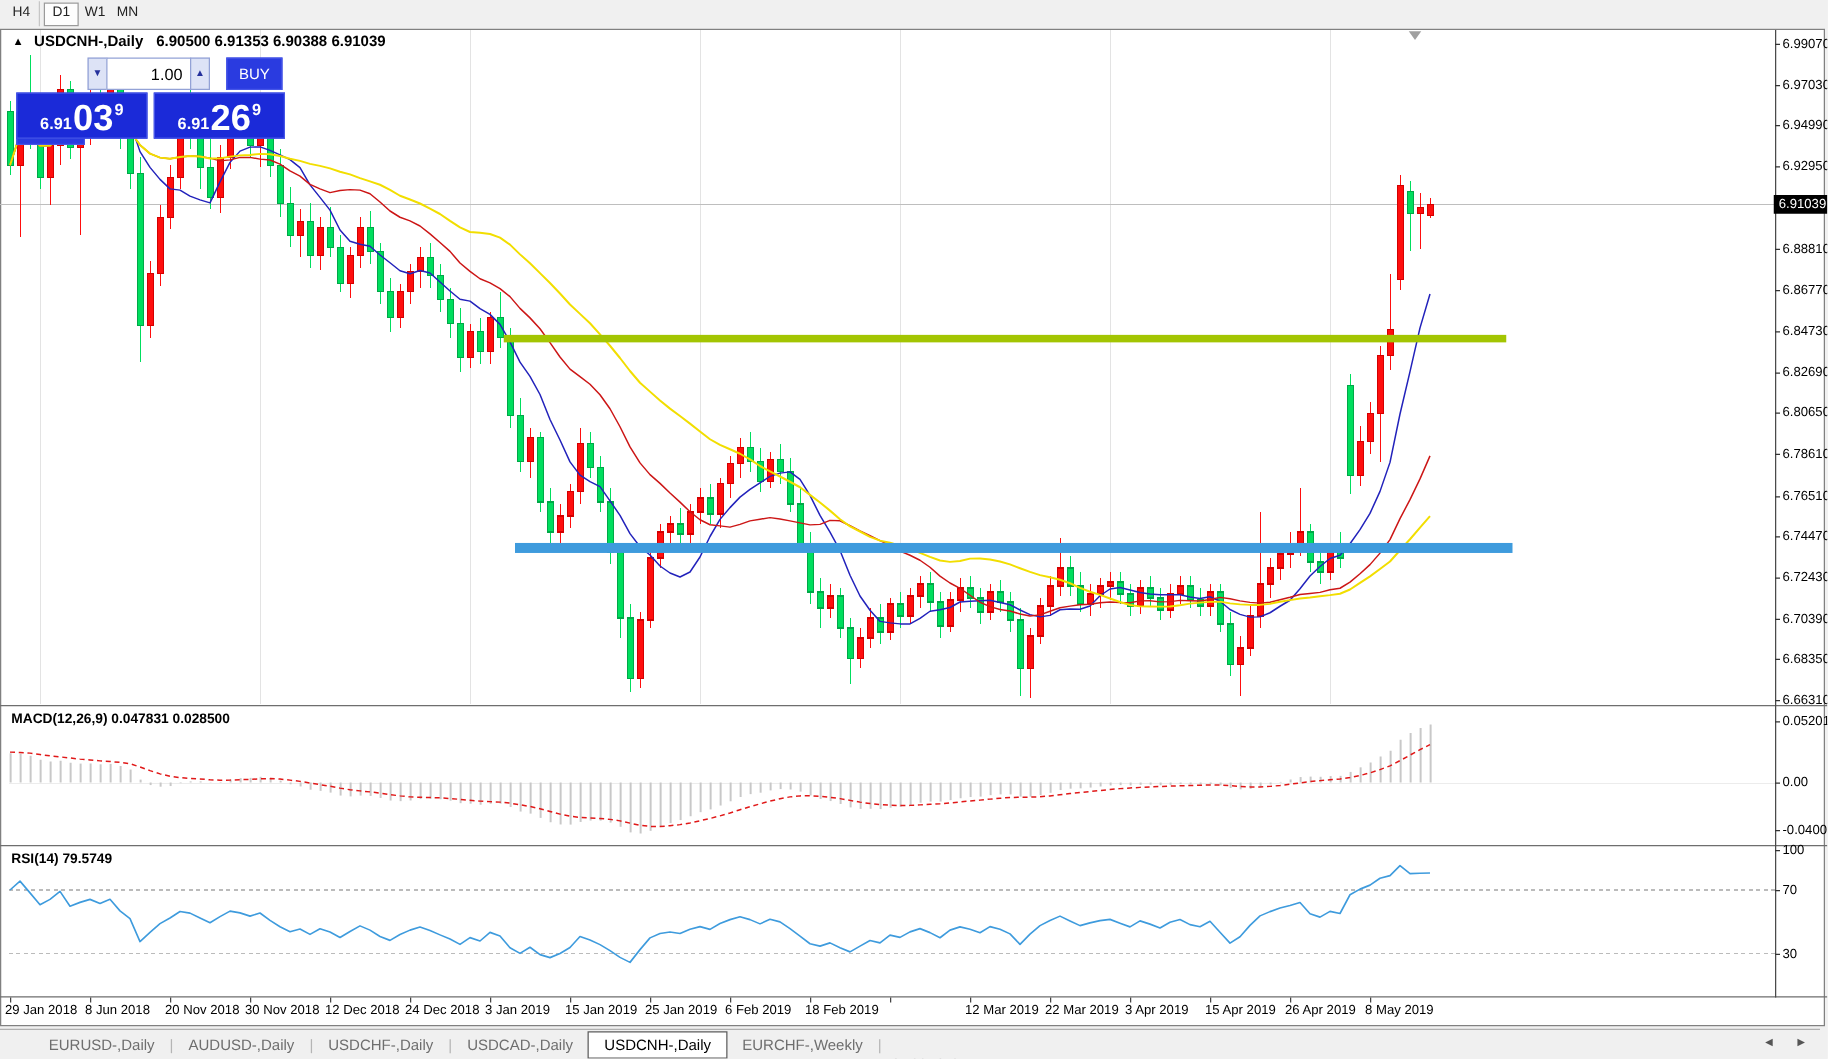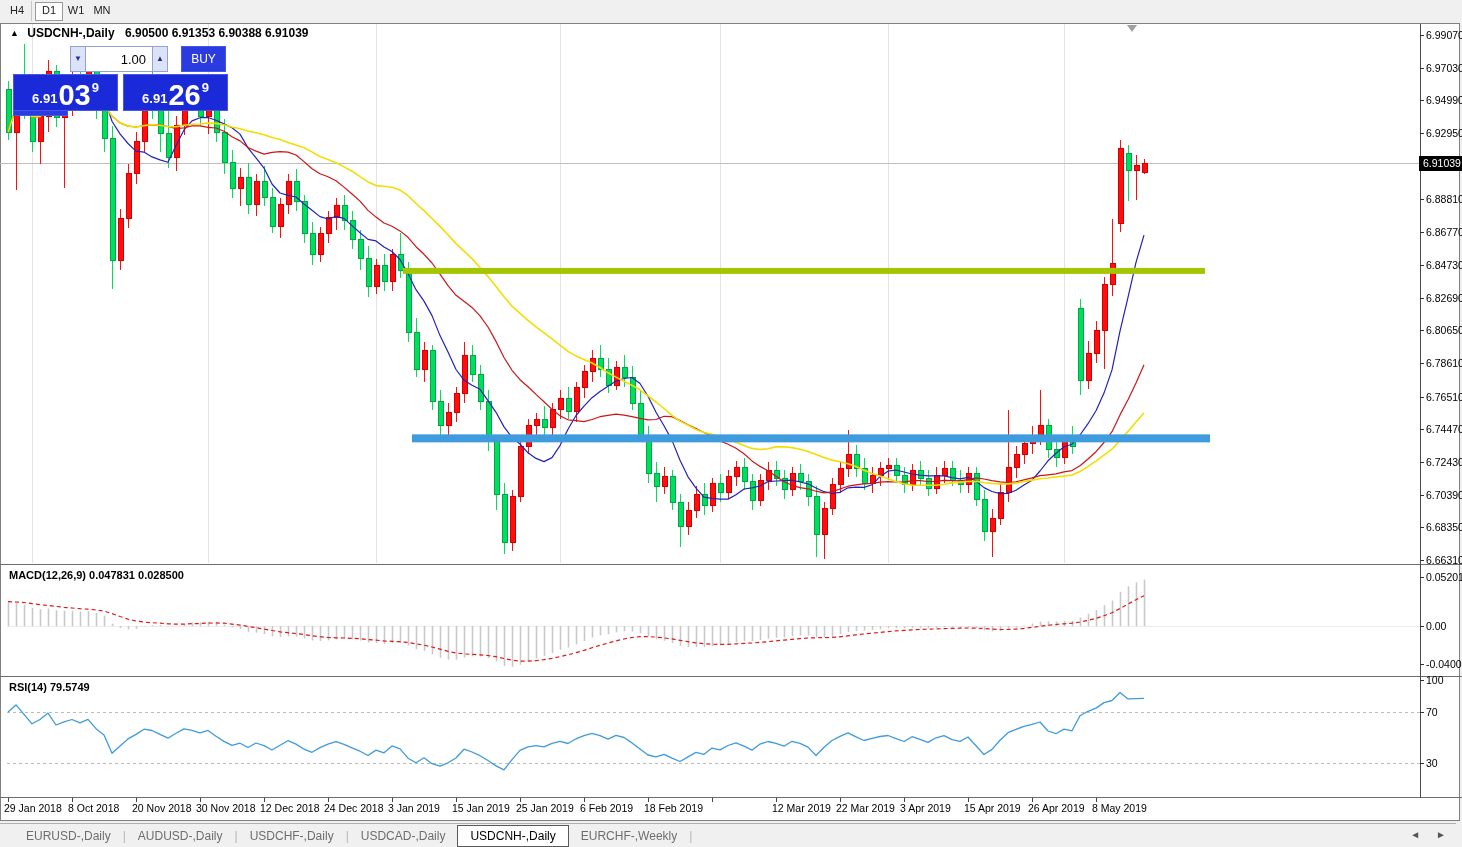--- a/index.html
+++ b/index.html
@@ -42,21 +42,21 @@
   
   .axis-lbl{position:absolute;left:1426px;font-size:10.5px;color:#000;white-space:nowrap;}
   .axis-tick{position:absolute;left:1420px;width:4px;height:1px;background:#333;}
   .price-tag{position:absolute;left:1419px;top:156px;width:43px;height:15px;background:#000;color:#FFF;
              font-size:10.5px;line-height:15px;padding-left:4px;box-sizing:border-box;}
   .panel-label{position:absolute;left:9px;font-size:11px;color:#000;white-space:nowrap;font-weight:bold;}
   .date-lbl{position:absolute;top:802px;font-size:10.5px;color:#000;white-space:nowrap;}
   .date-tick{position:absolute;top:798px;width:1px;height:4px;background:#444;}
   
   .tabs-bar{position:absolute;left:0;top:823px;width:1456px;height:24px;background:#F0F0F0;
-            border-top:1px solid #B0B0B0;display:flex;align-items:center;padding-left:14px;box-sizing:border-box;}
+            border-top:1px solid #B0B0B0;display:flex;align-items:center;padding-left:27px;box-sizing:border-box;}
   .tab{font-size:12px;color:#6E6E6E;padding:3px 12px;cursor:pointer;white-space:nowrap;}
   .tab.active{background:#FFF;border:1px solid #5A5A5A;color:#000;}
   .tab-sep{color:#B5B5B5;font-size:12px;}
   .tab-arrows{position:absolute;right:10px;top:5px;display:flex;gap:16px;color:#555;font-size:10px;}
   .tab-arrows span{cursor:pointer;}
 </style>
 </head>
 <body>
 
 <div class="screen">
@@ -608,21 +608,21 @@
       <div class="axis-lbl" style="top: 674px;">100</div>
       <div class="axis-tick" style="top: 712px;"></div>
       <div class="axis-lbl" style="top: 706px;">70</div>
       <div class="axis-tick" style="top: 763px;"></div>
       <div class="axis-lbl" style="top: 757px;">30</div>
     </div>
   <div id="date-labels">
       <div class="date-tick" style="left: 8px;"></div>
       <div class="date-lbl" style="left: 4px;">29 Jan 2018</div>
       <div class="date-tick" style="left: 72px;"></div>
-      <div class="date-lbl" style="left: 68px;">8 Oct 2018</div>
+      <div class="date-lbl" style="left: 68px;">8 Jun 2018</div>
       <div class="date-tick" style="left: 136px;"></div>
       <div class="date-lbl" style="left: 132px;">20 Nov 2018</div>
       <div class="date-tick" style="left: 200px;"></div>
       <div class="date-lbl" style="left: 196px;">30 Nov 2018</div>
       <div class="date-tick" style="left: 264px;"></div>
       <div class="date-lbl" style="left: 260px;">12 Dec 2018</div>
       <div class="date-tick" style="left: 328px;"></div>
       <div class="date-lbl" style="left: 324px;">24 Dec 2018</div>
       <div class="date-tick" style="left: 392px;"></div>
       <div class="date-lbl" style="left: 388px;">3 Jan 2019</div>

